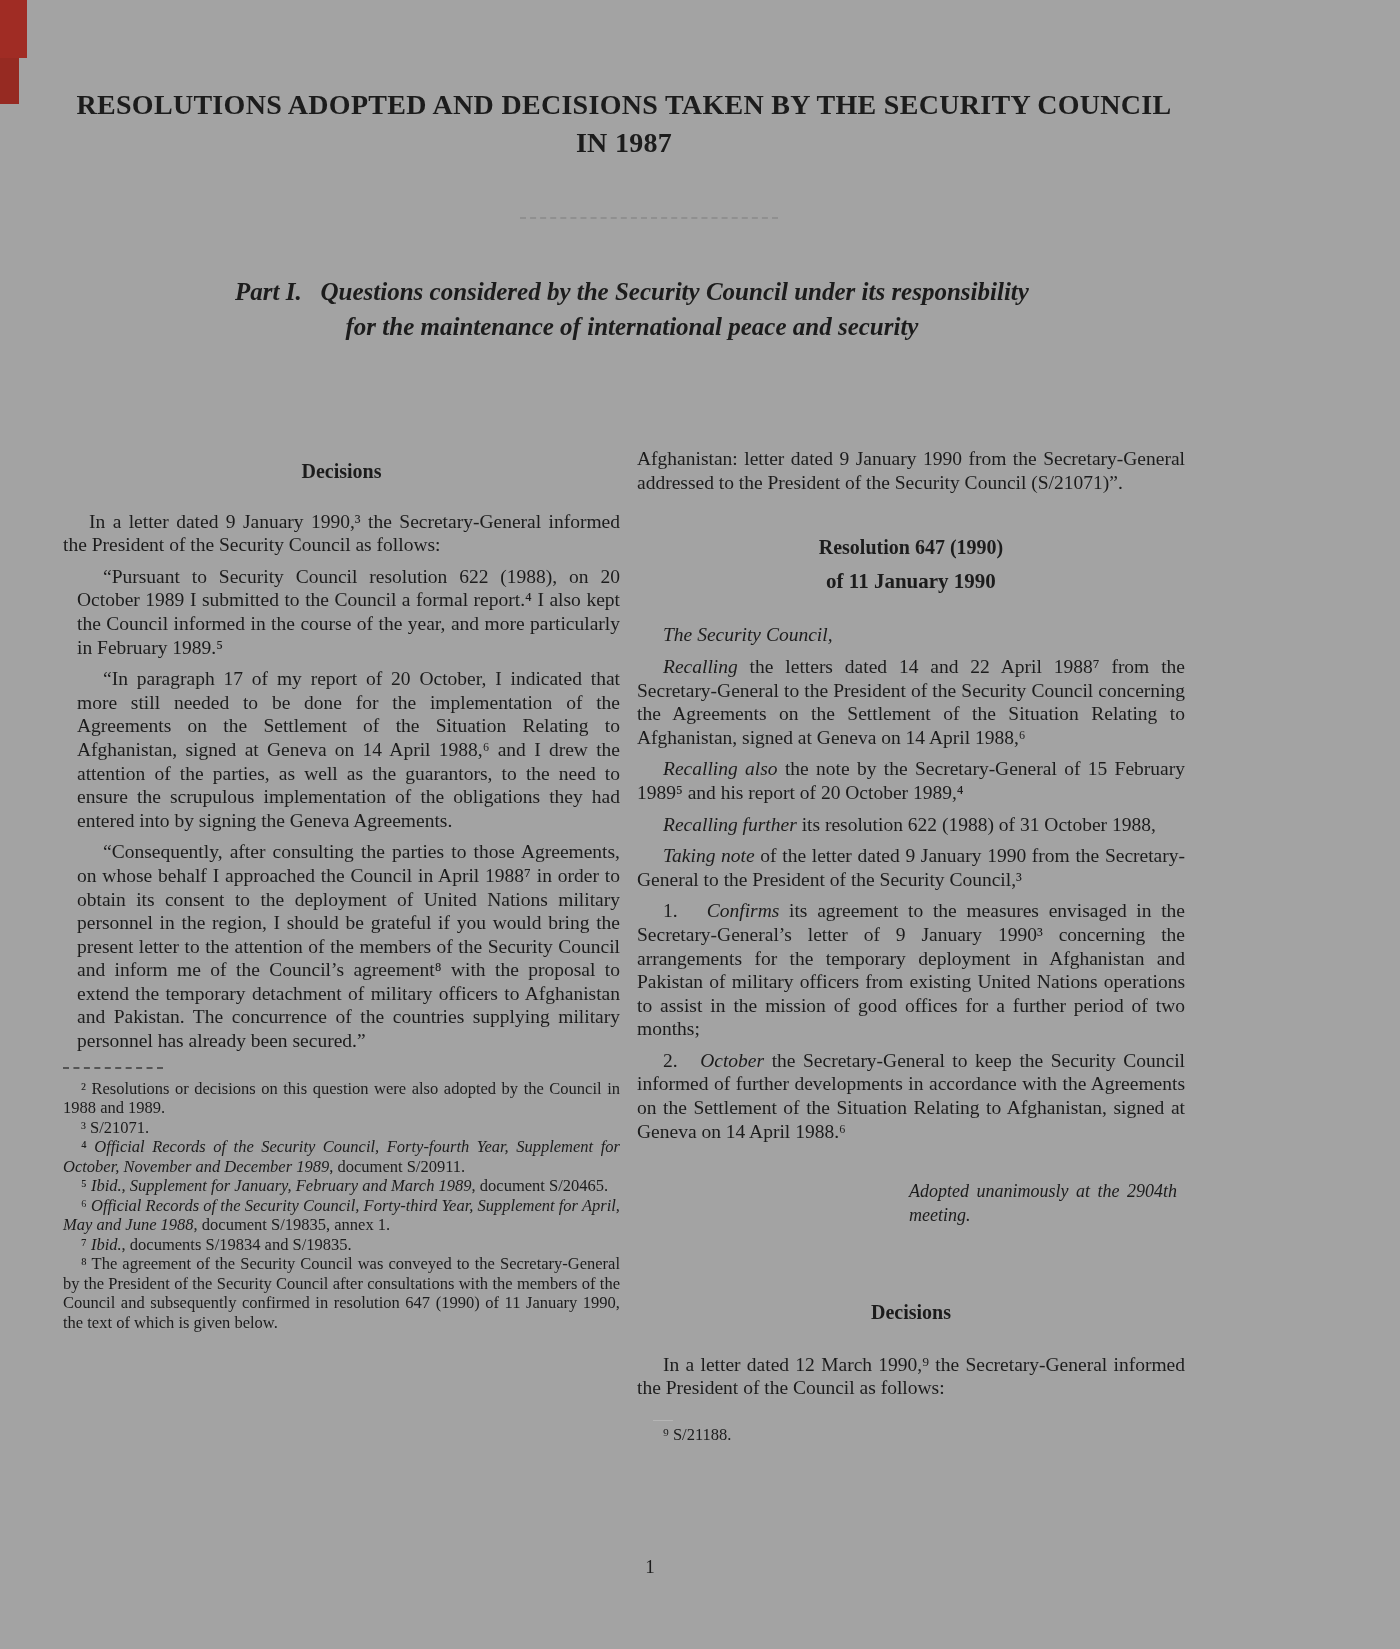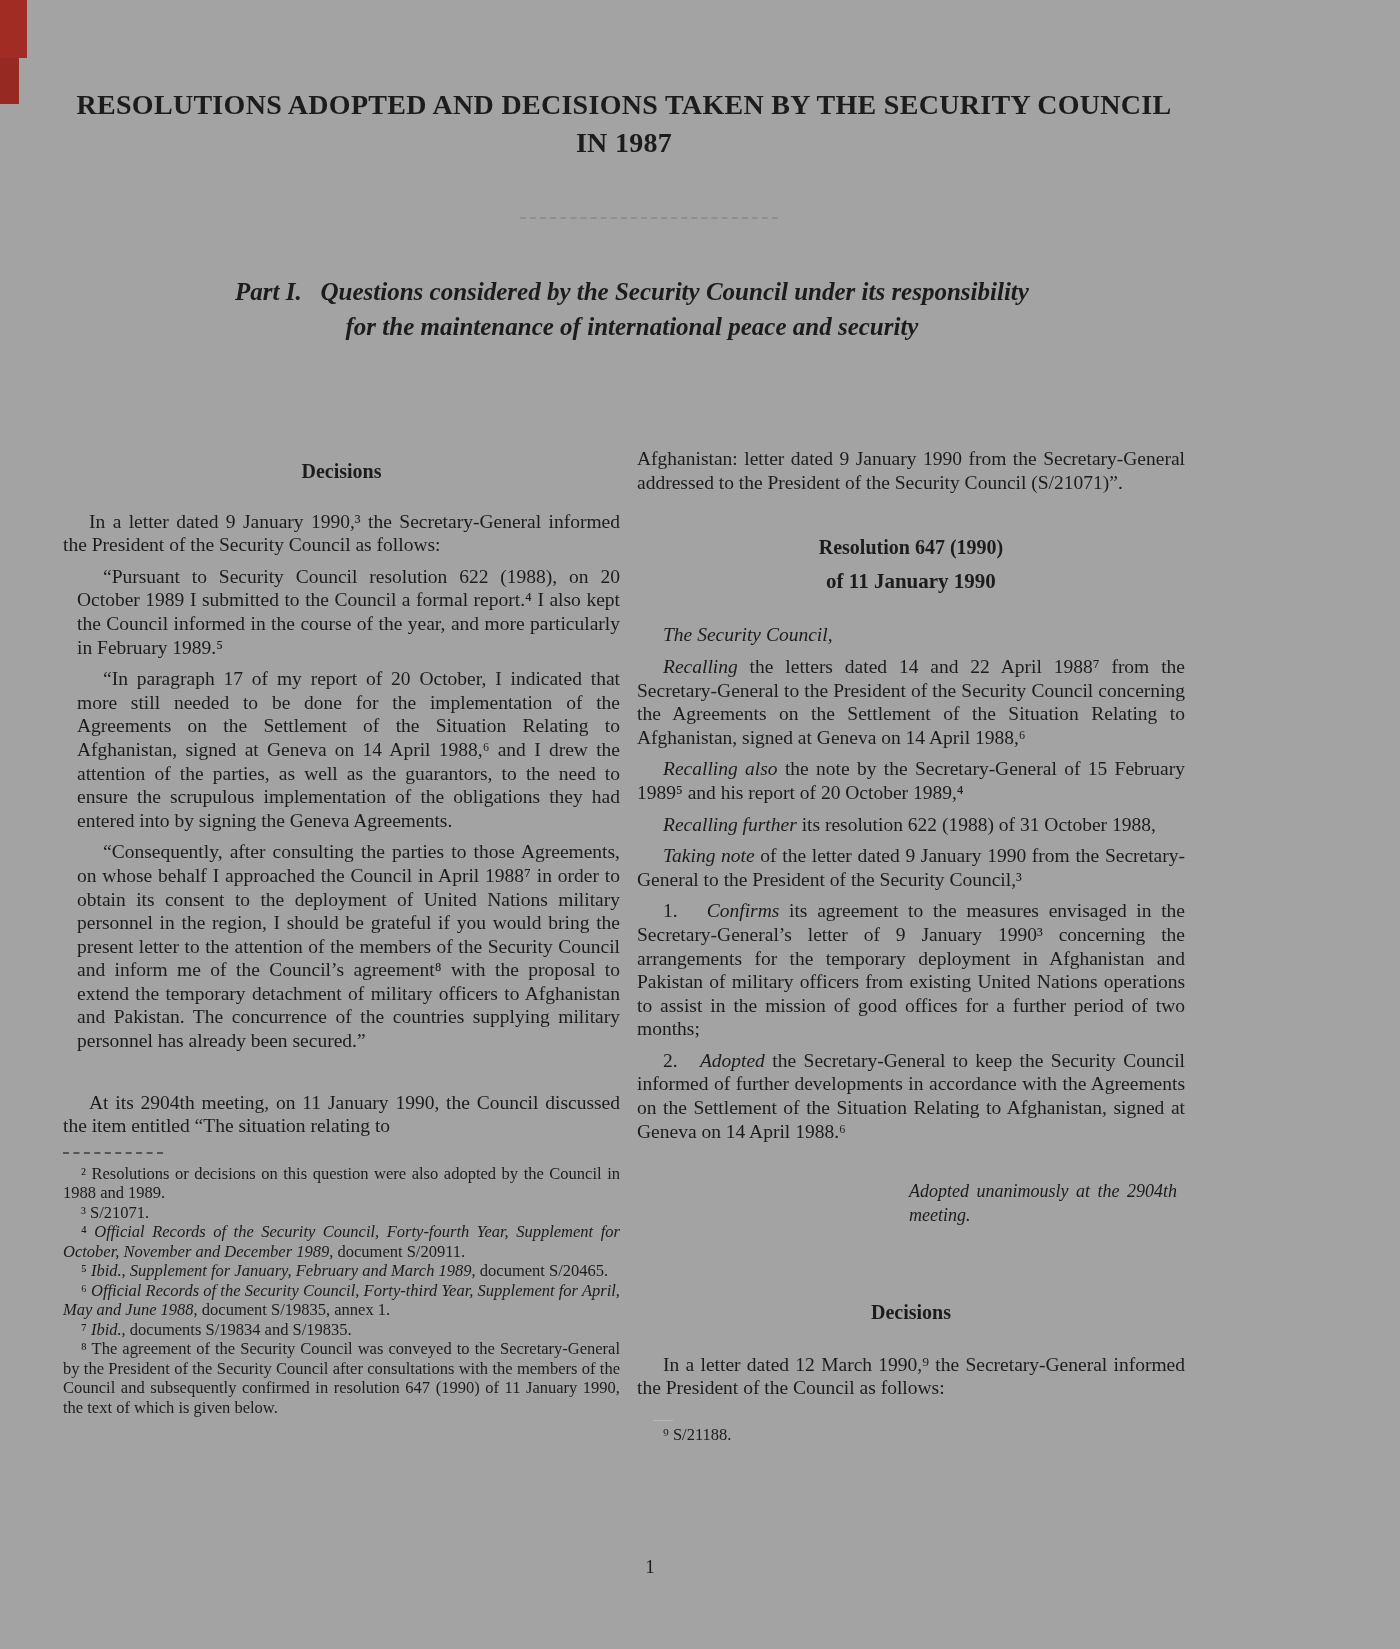--- a/index.html
+++ b/index.html
@@ -99,21 +99,20 @@
     <span>for the maintenance of international peace and security</span>
   </h2>
 
 
   <div class="col col-left">
     <div class="colhead">Decisions</div>
     <p>In a letter dated 9 January 1990,³ the Secretary-General informed the President of the Security Council as follows:</p>
     <p class="quote">“Pursuant to Security Council resolution 622 (1988), on 20 October 1989 I submitted to the Council a formal report.⁴ I also kept the Council informed in the course of the year, and more particularly in February 1989.⁵</p>
     <p class="quote">“In paragraph 17 of my report of 20 October, I indicated that more still needed to be done for the implementation of the Agreements on the Settlement of the Situation Relating to Afghanistan, signed at Geneva on 14 April 1988,⁶ and I drew the attention of the parties, as well as the guarantors, to the need to ensure the scrupulous implementation of the obligations they had entered into by signing the Geneva Agreements.</p>
     <p class="quote">“Consequently, after consulting the parties to those Agreements, on whose behalf I approached the Council in April 1988⁷ in order to obtain its consent to the deployment of United Nations military personnel in the region, I should be grateful if you would bring the present letter to the attention of the members of the Security Council and inform me of the Council’s agreement⁸ with the proposal to extend the temporary detachment of military officers to Afghanistan and Pakistan. The concurrence of the countries supplying military personnel has already been secured.”</p>
-    <p class="gap">At its 2904th meeting, on 11 January 1990, the Council discussed the item entitled “The situation relating to</p>
 
     <div class="fnsep"></div>
     <div class="footnotes">
       <p><span>² Resolutions or decisions on this question were also adopted by the Council in 1988 and 1989.</span></p>
       <p><span>³ S/21071.</span></p>
       <p><span>⁴ </span><span class="it">Official Records of the Security Council, Forty-fourth Year, Supplement for October, November and December 1989</span><span>, document S/20911.</span></p>
       <p><span>⁵ </span><span class="it">Ibid., Supplement for January, February and March 1989</span><span>, document S/20465.</span></p>
       <p><span>⁶ </span><span class="it">Official Records of the Security Council, Forty-third Year, Supplement for April, May and June 1988</span><span>, document S/19835, annex 1.</span></p>
       <p><span>⁷ </span><span class="it">Ibid.</span><span>, documents S/19834 and S/19835.</span></p>
       <p><span>⁸ The agreement of the Security Council was conveyed to the Secretary-General by the President of the Security Council after consultations with the members of the Council and subsequently confirmed in resolution 647 (1990) of 11 January 1990, the text of which is given below.</span></p>
@@ -125,21 +124,21 @@
 
     <div class="res-head">Resolution 647 (1990)</div>
     <div class="res-date">of 11 January 1990</div>
 
     <p><span class="it">The Security Council,</span></p>
     <p><span class="it">Recalling</span><span> the letters dated 14 and 22 April 1988⁷ from the Secretary-General to the President of the Security Council concerning the Agreements on the Settlement of the Situation Relating to Afghanistan, signed at Geneva on 14 April 1988,⁶</span></p>
     <p><span class="it">Recalling also</span><span> the note by the Secretary-General of 15 February 1989⁵ and his report of 20 October 1989,⁴</span></p>
     <p><span class="it">Recalling further</span><span> its resolution 622 (1988) of 31 October 1988,</span></p>
     <p><span class="it">Taking note</span><span> of the letter dated 9 January 1990 from the Secretary-General to the President of the Security Council,³</span></p>
     <p><span>1.&nbsp;&nbsp;&nbsp;</span><span class="it">Confirms</span><span> its agreement to the measures envisaged in the Secretary-General’s letter of 9 January 1990³ concerning the arrangements for the temporary deployment in Afghanistan and Pakistan of military officers from existing United Nations operations to assist in the mission of good offices for a further period of two months;</span></p>
-    <p><span>2.&nbsp;&nbsp;&nbsp;</span><span class="it">Adopted</span><span> the Secretary-General to keep the Security Council informed of further developments in accordance with the Agreements on the Settlement of the Situation Relating to Afghanistan, signed at Geneva on 14 April 1988.⁶</span></p>
+    <p><span>2.&nbsp;&nbsp;&nbsp;</span><span class="it">October</span><span> the Secretary-General to keep the Security Council informed of further developments in accordance with the Agreements on the Settlement of the Situation Relating to Afghanistan, signed at Geneva on 14 April 1988.⁶</span></p>
 
     <div class="adopted">Adopted unanimously at the 2904th meeting.</div>
 
     <div class="colhead dec2">Decisions</div>
     <p>In a letter dated 12 March 1990,⁹ the Secretary-General informed the President of the Council as follows:</p>
 
     <div class="f9sep"></div>
     <p class="f9">⁹ S/21188.</p>
   </div>
 

